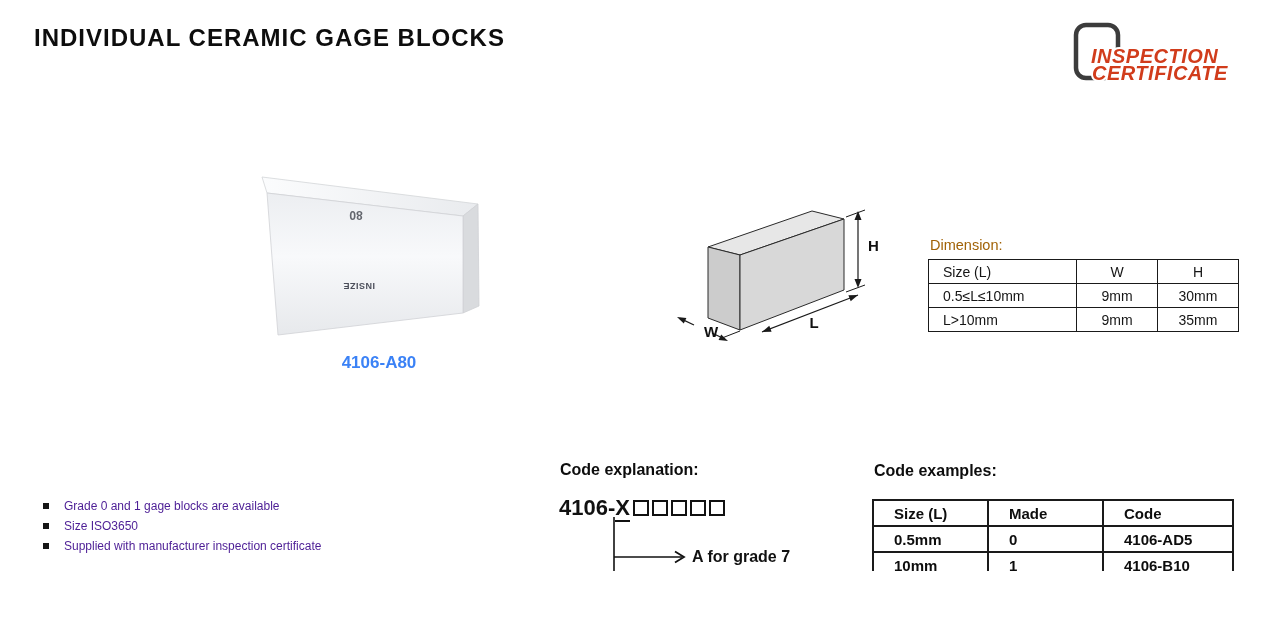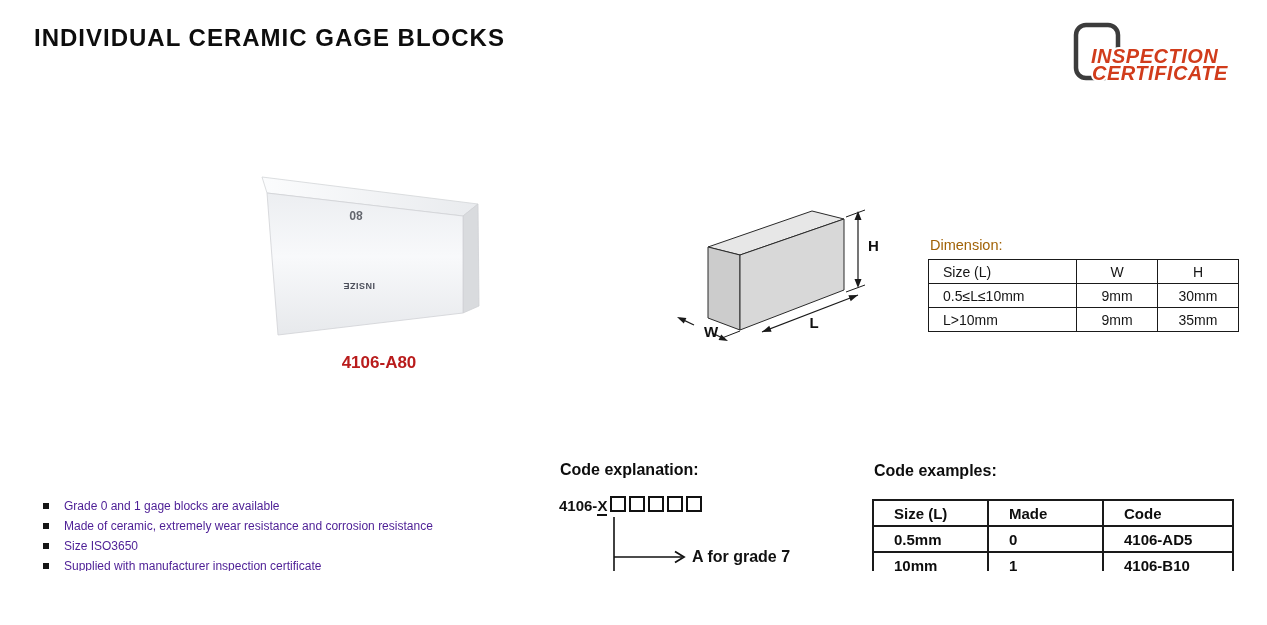--- a/index.html
+++ b/index.html
@@ -51,32 +51,32 @@
   .ex-table{left:872px;top:499px;font-size:15px;color:#0d0d0d;}
   .ex-table td,.ex-table th{
     border:2px solid #1a1a1a;font-weight:bold;text-align:left;
     padding:0 0 0 20px;height:24px;vertical-align:middle;
   }
   .ex-table .c0{width:93px;}
   .ex-table .c1{width:93px;}
   .ex-table .c2{width:108px;}
 
   
-  .code-line{left:559px;top:495px;font-size:15px;font-weight:bold;white-space:nowrap;}
+  .code-line{left:559px;top:495px;font-size:22px;font-weight:bold;white-space:nowrap;}
   .code-line .varx{border-bottom:2px solid #111;padding-bottom:0px;}
   .cbox{
     display:inline-block;width:12px;height:12px;
     border:2px solid #111;margin-left:3px;vertical-align:baseline;
     position:relative;top:1px;
   }
   .branch-label{font-size:16px;font-weight:bold;white-space:nowrap;}
 
   .caption{
     left:249px;top:353px;width:260px;text-align:center;
-    font-size:17px;font-weight:bold;color:#b91c1c;
+    font-size:17px;font-weight:bold;color:#3b82f6;
   }
 </style>
 </head>
 <body>
 
 <div id="page">
 
   <div class="abs page-title">INDIVIDUAL CERAMIC GAGE BLOCKS</div>
 
   <svg class="abs" style="left:1070px;top:17px;" width="190" height="72" viewBox="0 0 190 72">
@@ -153,21 +153,20 @@
     <tr>
       <td class="c0">L&gt;10mm</td>
       <td class="c1">9mm</td>
       <td class="c2">35mm</td>
     </tr>
   </tbody>
     </table>
 
   <ul class="abs features">
     <li>Grade 0 and 1 gage blocks are available</li>
-    <li>Made of ceramic, extremely wear resistance and corrosion resistance</li>
     <li>Size ISO3650</li>
     <li>Supplied with manufacturer inspection certificate</li>
   </ul>
 
   <div class="abs sec-heading" style="left:560px;top:461px;">Code explanation:</div>
   <div class="abs code-line">
     <span>4106-</span><span class="varx">X</span><span><span class="cbox"></span><span class="cbox"></span><span class="cbox"></span><span class="cbox"></span><span class="cbox"></span></span>
   </div>
   <svg class="abs" style="left:604px;top:514px;" width="86" height="80" viewBox="0 0 86 80">
     <line x1="10" y1="3" x2="10" y2="72" stroke="#111" stroke-width="1.6"></line>

